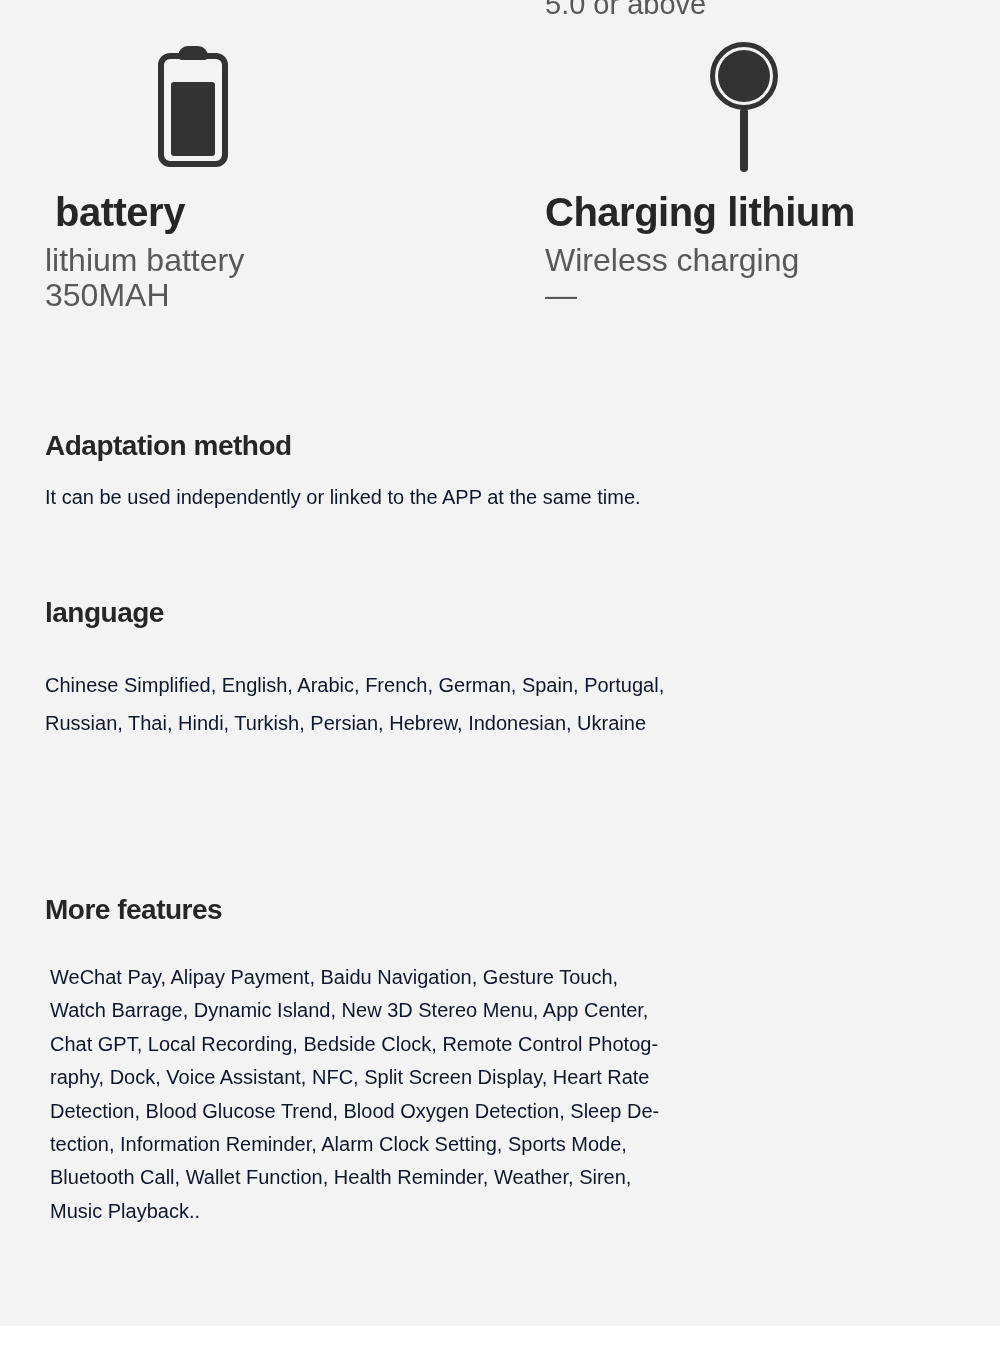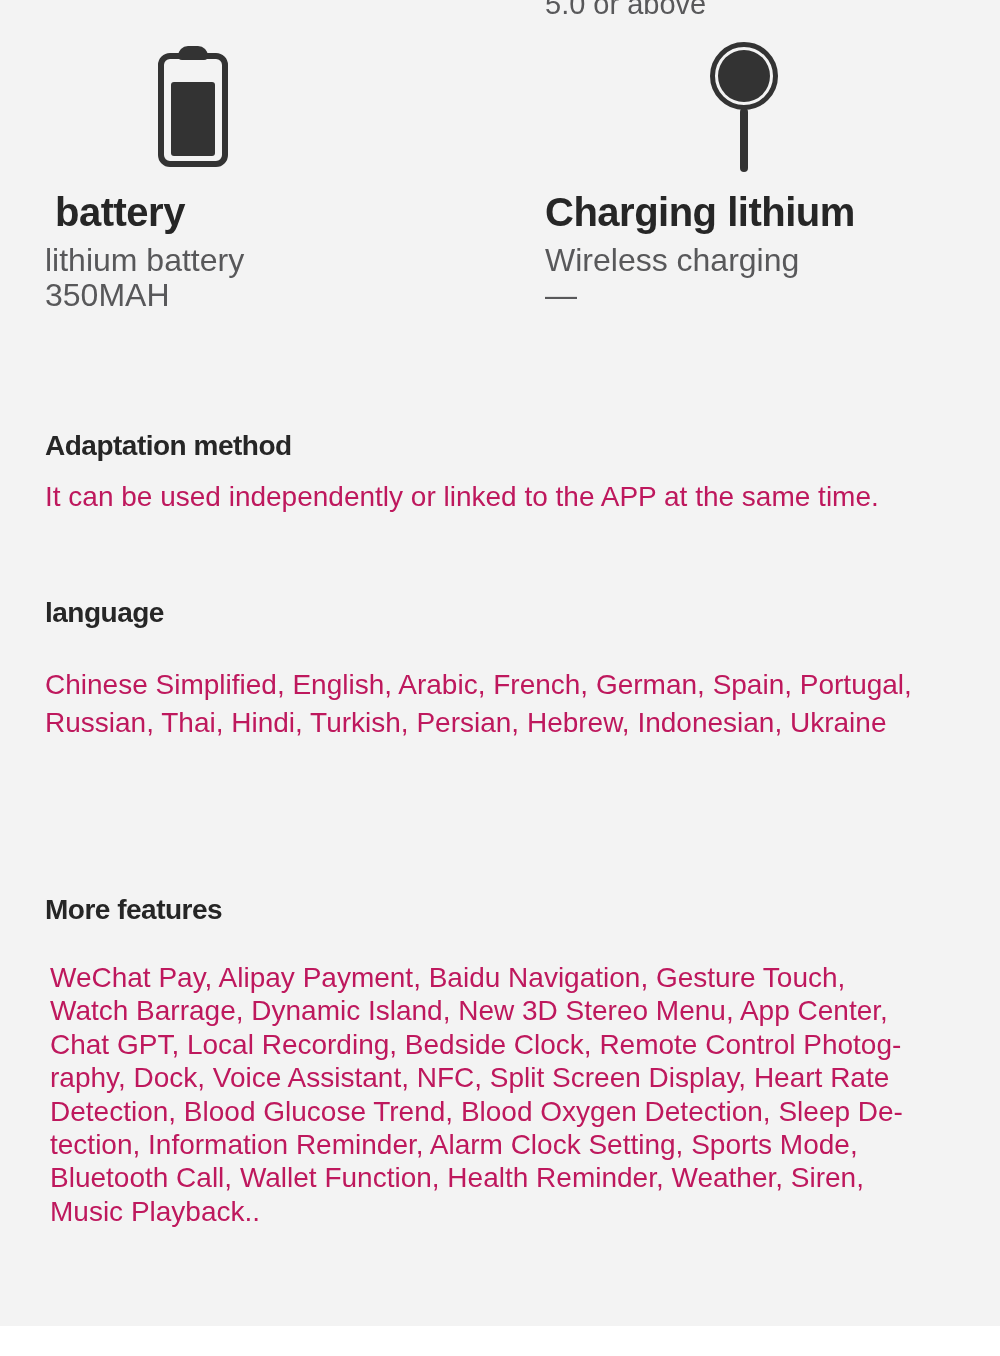--- a/index.html
+++ b/index.html
@@ -37,22 +37,22 @@
   .section-title {
     position: absolute;
     font-size: 28px;
     line-height: 46px;
     font-weight: 700;
     letter-spacing: -0.5px;
     color: #262626;
   }
   .section-body {
     position: absolute;
-    font-size: 28px;
-    color: #be185d;
+    font-size: 20px;
+    color: #0f172a;
     white-space: pre-line;
   }
   .body-adaptation { left: 45px; top: 479px; line-height: 36px; }
   .body-language   { left: 45px; top: 666px; line-height: 38px; }
   .body-features   { left: 50px; top: 961px; line-height: 33.4px; }
 
   .title-battery    { left: 55px;  top: 189px; }
   .title-charging   { left: 545px; top: 189px; }
   .lines-battery    { left: 45px;  top: 243px; }
   .lines-charging   { left: 545px; top: 243px; }

